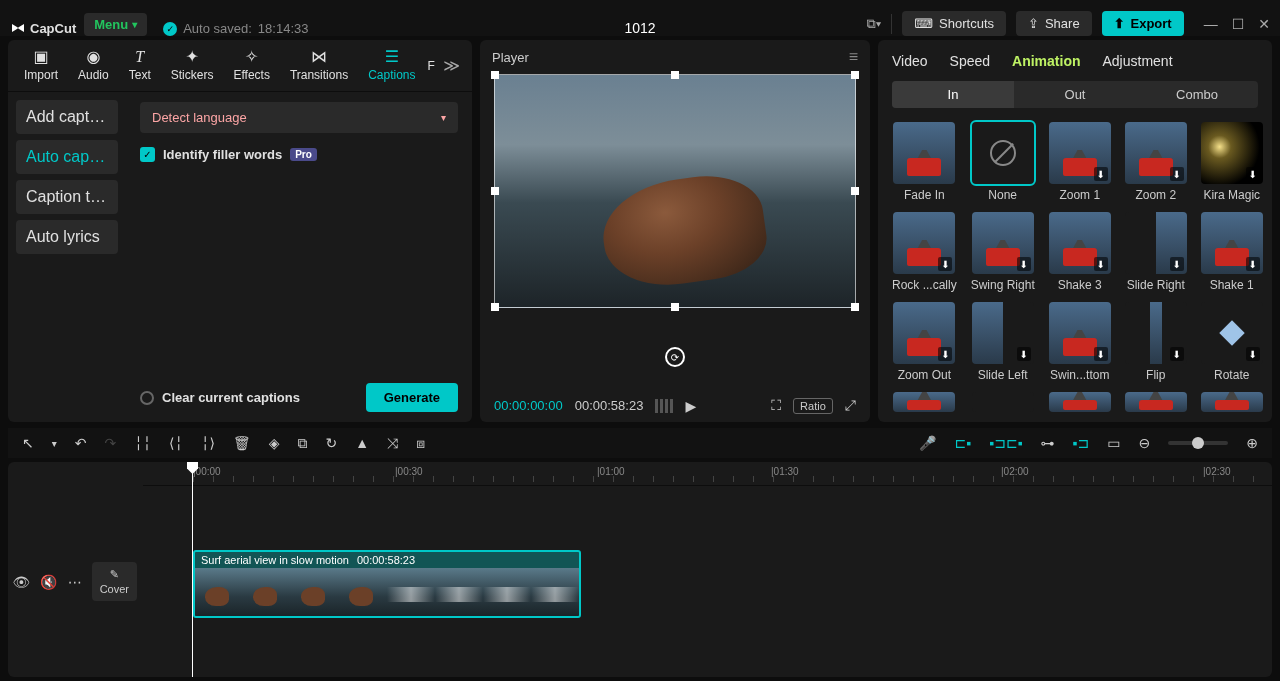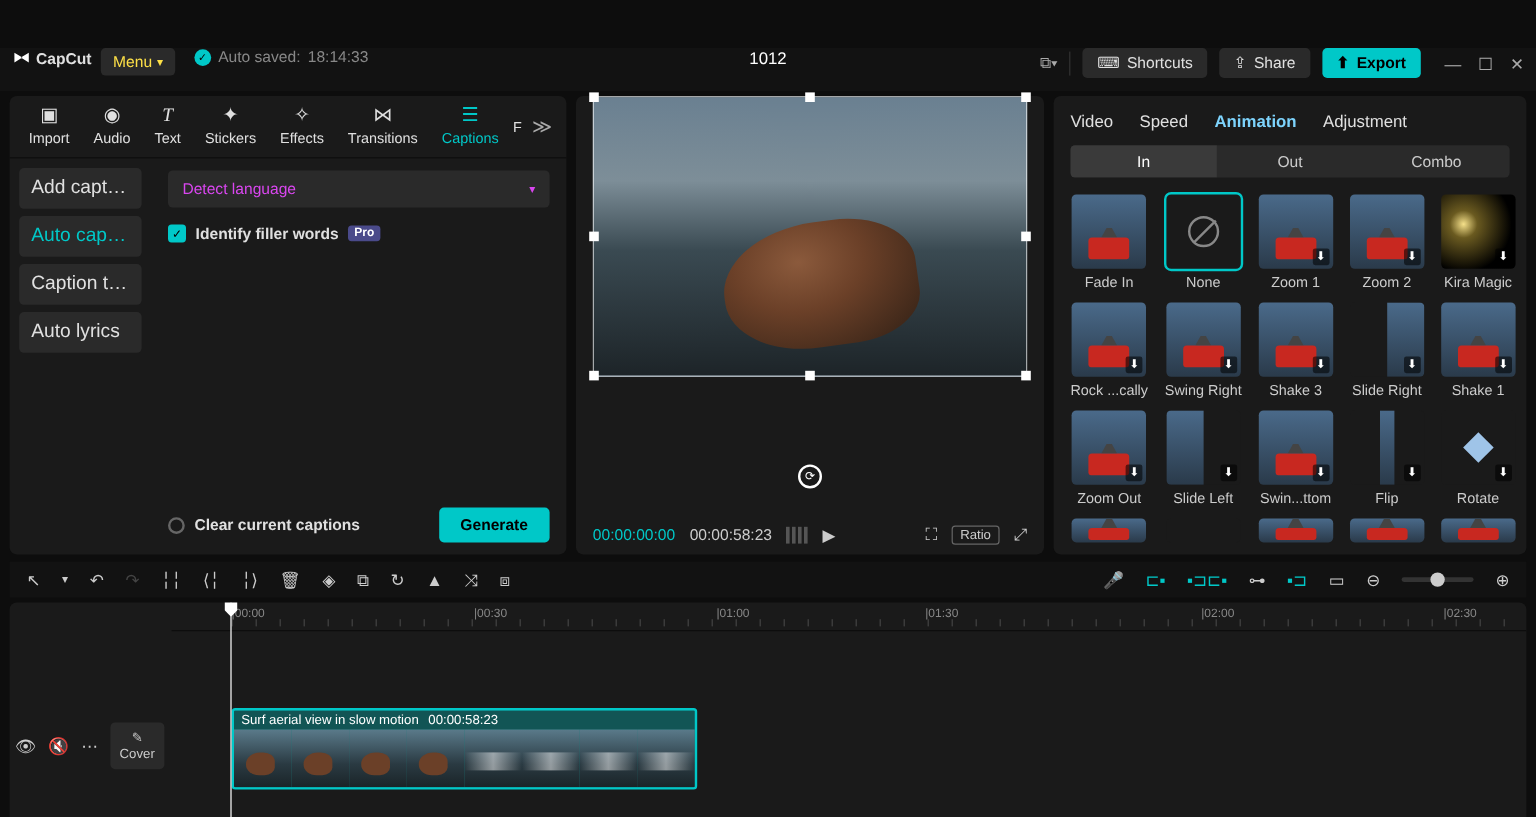--- a/index.html
+++ b/index.html
@@ -1,20 +1,20 @@
 <!DOCTYPE html>
 <html><head>
 <meta charset="utf-8">
 <style>
 * { box-sizing: border-box; margin: 0; padding: 0; font-family: -apple-system, BlinkMacSystemFont, 'Segoe UI', sans-serif; }
 html, body { width: 1280px; height: 681px; background: #0d0d0d; color: #e0e0e0; overflow: hidden; font-size: 13px; }
-.titlebar { height: 36px; background: #121212; display: flex; align-items: flex-start; padding: 0 10px; gap: 8px; margin-top: 40px; }
+.titlebar { height: 36px; background: #121212; display: flex; align-items: flex-end; padding: 0 10px; gap: 8px; }
 .logo { display: flex; align-items: center; gap: 4px; font-weight: 600; font-size: 13px; }
 .logo-icon { width: 16px; height: 16px; }
-.menu-btn { background: #2a2a2a; border: none; color: #fde047; padding: 4px 10px; border-radius: 4px; display: flex; align-items: center; gap: 4px; cursor: pointer; font-size: 13px; }
+.menu-btn { background: #2a2a2a; border: none; color: #22c55e; padding: 4px 10px; border-radius: 4px; display: flex; align-items: center; gap: 4px; cursor: pointer; font-size: 13px; font-weight: bold; }
 .autosave { display: flex; align-items: center; gap: 6px; color: #888; margin-left: 8px; }
 .autosave-dot { width: 14px; height: 14px; background: #00c8c8; border-radius: 50%; display: inline-flex; align-items: center; justify-content: center; font-size: 9px; color: #000; }
 .title-center { position: absolute; left: 50%; transform: translateX(-50%); font-size: 14px; color: #fff; }
 .title-right { margin-left: auto; display: flex; align-items: center; gap: 10px; }
 .divider-v { width: 1px; height: 20px; background: #333; }
 .tbtn { background: #2a2a2a; border: none; color: #e0e0e0; padding: 5px 12px; border-radius: 4px; display: flex; align-items: center; gap: 6px; cursor: pointer; font-size: 13px; }
 .tbtn.export { background: #00c8c8; color: #000; font-weight: 600; }
 .win-controls { display: flex; gap: 14px; margin-left: 10px; }
 .win-controls span { color: #aaa; cursor: pointer; font-size: 14px; }
 
@@ -26,21 +26,21 @@
 .tab-item .icon { font-size: 16px; line-height: 1; }
 .tab-more { margin-left: auto; color: #aaa; cursor: pointer; padding: 6px; font-size: 16px; }
 
 .left-body { display: flex; flex: 1; min-height: 0; }
 .sidebar { width: 118px; padding: 8px; display: flex; flex-direction: column; gap: 6px; }
 .side-btn { background: #2a2a2a; border: none; color: #e0e0e0; padding: 8px 10px; border-radius: 4px; text-align: left; cursor: pointer; font-size: 16px; overflow: hidden; white-space: nowrap; text-overflow: ellipsis; }
 .side-btn.active { color: #00c8c8; }
 
 .side-content { flex: 1; padding: 10px 14px; display: flex; flex-direction: column; }
 .sec-title { font-size: 14px; font-weight: 600; margin-bottom: 12px; }
-.select { background: #2a2a2a; border: none; color: #d946ef; padding: 8px 12px; border-radius: 4px; display: flex; align-items: center; justify-content: space-between; cursor: pointer; font-size: 13px; }
+.select { background: #2a2a2a; border: none; color: #fca5a5; padding: 8px 12px; border-radius: 4px; display: flex; align-items: center; justify-content: space-between; cursor: pointer; font-size: 13px; }
 .checkbox-row { display: flex; align-items: center; gap: 8px; margin-top: 14px; }
 .chk { width: 15px; height: 15px; background: #00c8c8; border-radius: 3px; display: inline-flex; align-items: center; justify-content: center; color: #000; font-size: 10px; }
 .pro-badge { background: #4a4a8a; color: #fff; font-size: 10px; padding: 1px 5px; border-radius: 3px; font-weight: 600; }
 .bottom-row { margin-top: auto; display: flex; align-items: center; justify-content: space-between; gap: 10px; padding-top: 10px; }
 .clear-row { display: flex; align-items: center; gap: 8px; }
 .radio-empty { width: 14px; height: 14px; border: 2px solid #666; border-radius: 50%; }
 .gen-btn { background: #00c8c8; color: #000; border: none; padding: 7px 18px; border-radius: 4px; cursor: pointer; font-weight: 600; font-size: 13px; }
 
 .player-panel { flex: 1; background: #1a1a1a; border-radius: 6px; display: flex; flex-direction: column; }
 .player-header { display: flex; align-items: center; justify-content: space-between; padding: 8px 12px; }
@@ -64,21 +64,21 @@
 .tc.dur { color: #ccc; }
 .pc-gap { flex: 1; }
 .pc-icon { color: #ccc; cursor: pointer; font-size: 14px; }
 .pc-bars { display: flex; gap: 2px; }
 .pc-bars span { width: 3px; height: 14px; background: #555; }
 .ratio-badge { border: 1px solid #666; padding: 1px 6px; font-size: 11px; border-radius: 3px; color: #ccc; }
 
 .right-panel { width: 394px; background: #1a1a1a; border-radius: 6px; display: flex; flex-direction: column; justify-content: flex-end; }
 .rp-tabs { display: flex; gap: 22px; padding: 10px 14px 8px; }
 .rp-tab { cursor: pointer; font-size: 14px; color: #e0e0e0; }
-.rp-tab.active { color: #7dd3fc; font-weight: 600; }
+.rp-tab.active { color: #bef264; font-weight: 600; }
 .rp-subtabs { display: flex; margin: 4px 14px; background: #2a2a2a; border-radius: 4px; overflow: hidden; }
 .rp-sub { flex: 1; text-align: center; padding: 6px; cursor: pointer; font-size: 13px; color: #ccc; }
 .rp-sub.active { background: #3a3a3a; color: #fff; }
 .anim-grid { padding: 10px 14px; display: grid; grid-template-columns: repeat(5, 1fr); gap: 10px 14px; overflow: hidden; }
 .anim { display: flex; flex-direction: column; align-items: center; gap: 4px; cursor: pointer; }
 .anim .thumb { width: 62px; height: 62px; border-radius: 4px; background: linear-gradient(180deg, #4a6a8a 0%, #2a3a4a 100%); position: relative; overflow: hidden; }
 .anim.selected .thumb { outline: 2px solid #00c8c8; }
 .anim .thumb.none { background: #1a1a1a; display: flex; align-items: center; justify-content: center; }
 .anim .thumb.none .circle-slash { width: 26px; height: 26px; border: 2px solid #888; border-radius: 50%; position: relative; }
 .anim .thumb.none .circle-slash::after { content: ''; position: absolute; width: 2px; height: 26px; background: #888; transform: rotate(45deg); left: 11px; top: -2px; }
@@ -223,20 +223,24 @@
             <span class="radio-empty"></span>
             <span style="font-weight:600;">Clear current captions</span>
           </div>
           <button class="gen-btn">Generate</button>
         </div>
       </div>
     </div>
   </div>
 
   <div class="player-panel">
+    <div class="player-header">
+      <span class="title">Player</span>
+      <span class="player-menu">≡</span>
+    </div>
     <div class="player-viewport">
       <div class="video-frame">
         <div class="rock"></div>
         <div class="handle tl"></div>
         <div class="handle tm"></div>
         <div class="handle tr"></div>
         <div class="handle ml"></div>
         <div class="handle mr"></div>
         <div class="handle bl"></div>
         <div class="handle bm"></div>

